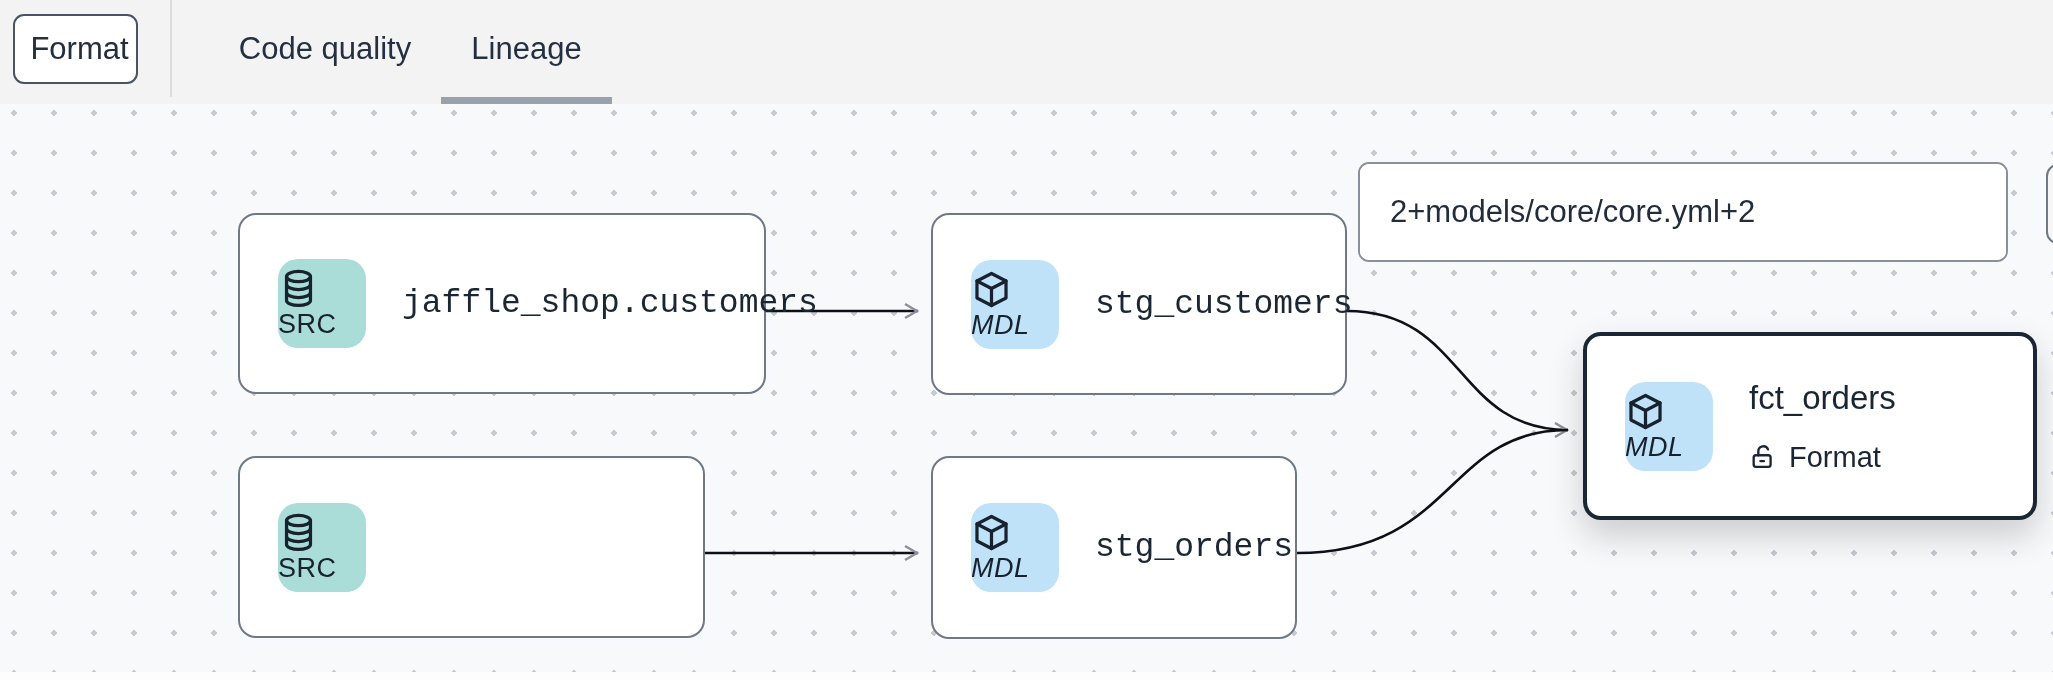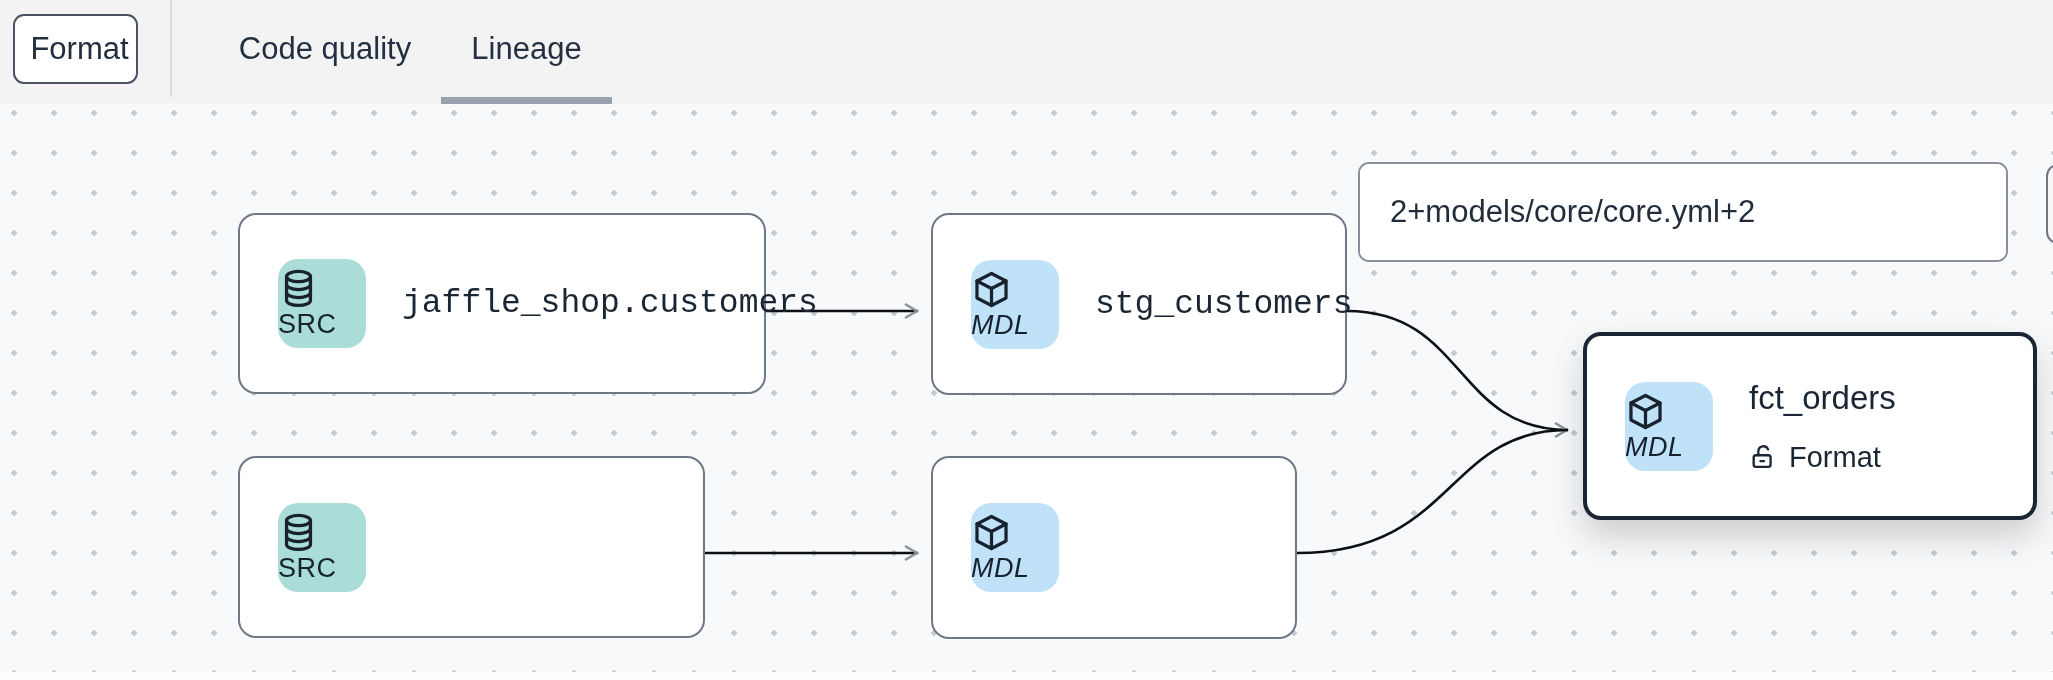--- a/index.html
+++ b/index.html
@@ -189,20 +189,21 @@
 
   <div class="node node-stg-orders">
     <div class="badge mdl">
       <svg viewBox="0 0 24 24" fill="none" stroke="currentColor" stroke-width="1.9" stroke-linejoin="round" stroke-linecap="round">
         <path d="M12 2.6 L20.5 7 L20.5 17 L12 21.4 L3.5 17 L3.5 7 Z"></path>
         <path d="M3.5 7 L12 11.4 L20.5 7"></path>
         <path d="M12 11.4 V21.4"></path>
       </svg>
       <span class="badge-label">MDL</span>
     </div>
+    <span class="node-label">stg_orders</span>
   </div>
 
   <div class="node selected node-fct-orders">
     <div class="badge mdl">
       <svg viewBox="0 0 24 24" fill="none" stroke="currentColor" stroke-width="1.9" stroke-linejoin="round" stroke-linecap="round">
         <path d="M12 2.6 L20.5 7 L20.5 17 L12 21.4 L3.5 17 L3.5 7 Z"></path>
         <path d="M3.5 7 L12 11.4 L20.5 7"></path>
         <path d="M12 11.4 V21.4"></path>
       </svg>
       <span class="badge-label">MDL</span>

